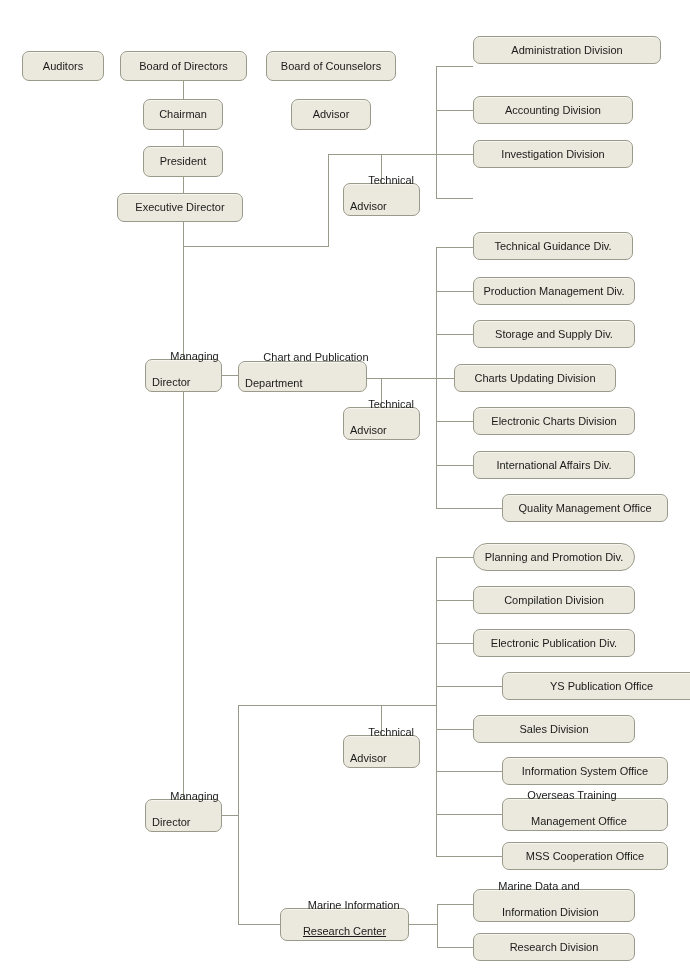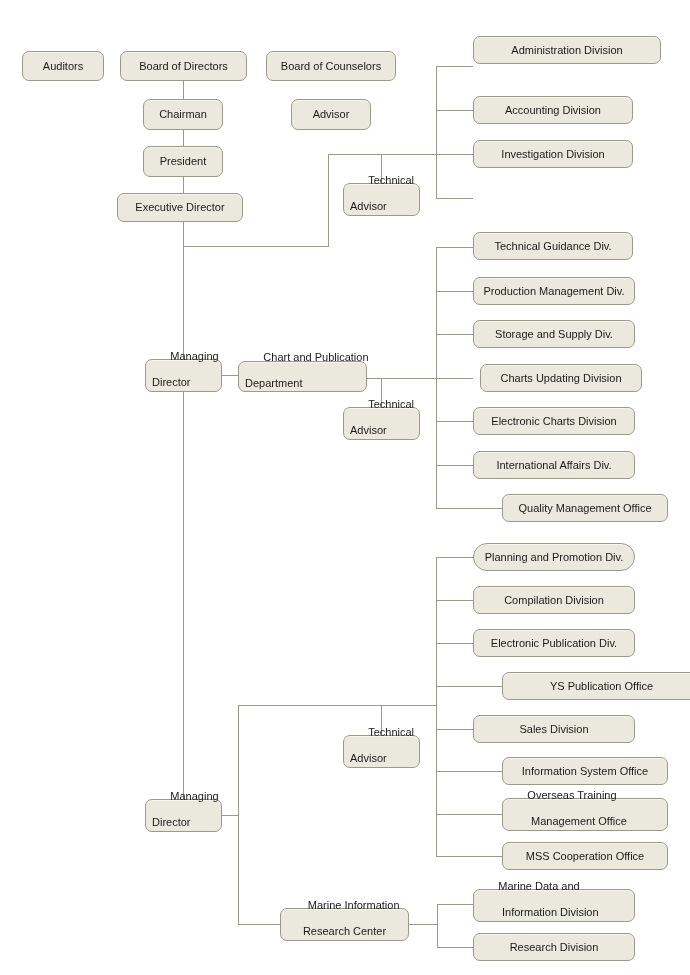--- a/index.html
+++ b/index.html
@@ -175,21 +175,21 @@
       <span class="ln2" style="padding-left:0;">Advisor</span>
     </span>
   </div>
 
   <div class="node" style="left:473px; top:277px; width:162px; height:28px;">
     <span>Production Management Div.</span>
   </div>
   <div class="node" style="left:473px; top:320px; width:162px; height:28px;">
     <span>Storage and Supply Div.</span>
   </div>
-  <div class="node" style="left:480px; top:364px; width:162px; height:28px;">
+  <div class="node" style="left:454px; top:364px; width:162px; height:28px;">
     <span>Charts Updating Division</span>
   </div>
   <div class="node" style="left:473px; top:407px; width:162px; height:28px;">
     <span>Electronic Charts Division</span>
   </div>
   <div class="node" style="left:473px; top:451px; width:162px; height:28px;">
     <span>International Affairs Div.</span>
   </div>
   <div class="node" style="left:502px; top:494px; width:166px; height:28px;">
     <span>Quality Management Office</span>
@@ -233,21 +233,21 @@
   <div class="node two-line-indent" style="left:343px; top:735px; width:77px; height:33px;">
     <span class="stack">
       <span class="ln1">Technical</span>
       <span class="ln2" style="padding-left:0;">Advisor</span>
     </span>
   </div>
 
   <div class="node" style="left:280px; top:908px; width:129px; height:33px; justify-content:center; text-align:center;">
     <span class="stack" style="text-align:center;">
       <span class="ln1">Marine Information</span>
-      <span class="ln2" style="padding-left:0; display:block;">Research Center</span>
+      <span class="ln2" style="padding-left:0; display:block;text-decoration:underline;">Research Center</span>
     </span>
   </div>
 
   <div class="node two-line-indent" style="left:473px; top:889px; width:162px; height:33px;">
     <span class="stack">
       <span class="ln1">Marine Data and</span>
       <span class="ln2">Information Division</span>
     </span>
   </div>
   <div class="node" style="left:473px; top:933px; width:162px; height:28px;">

